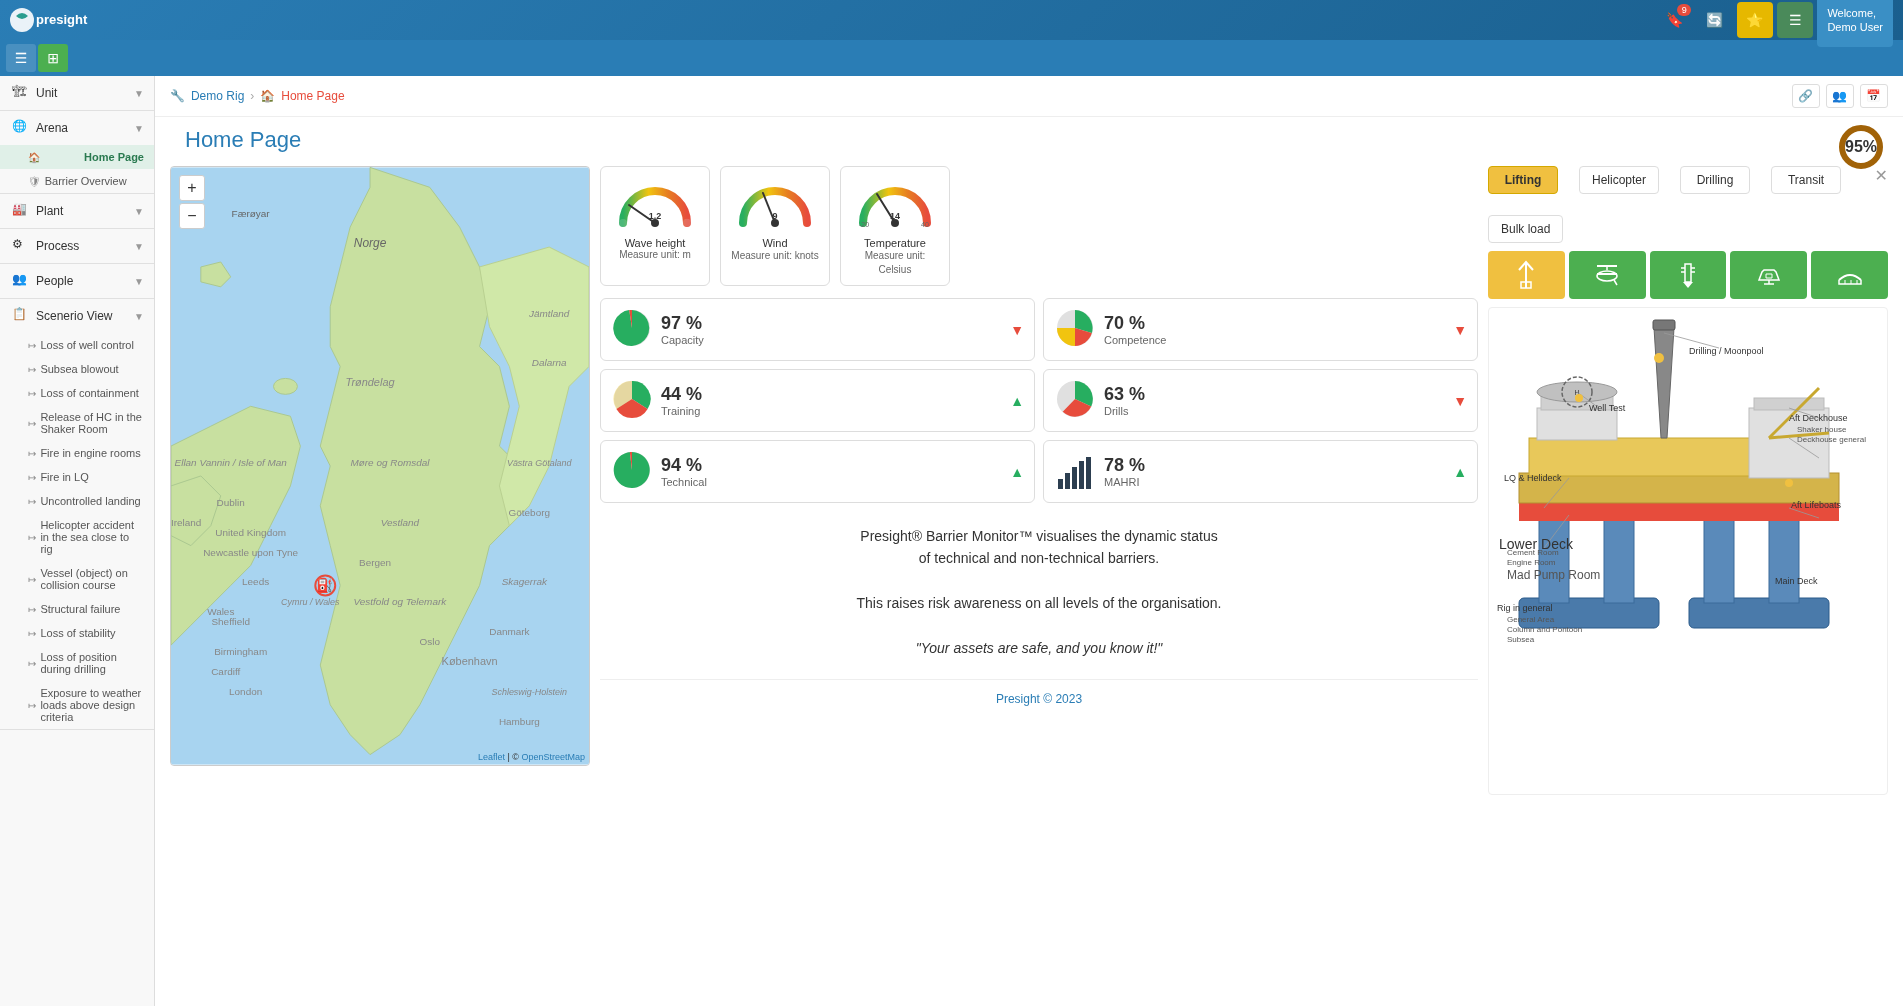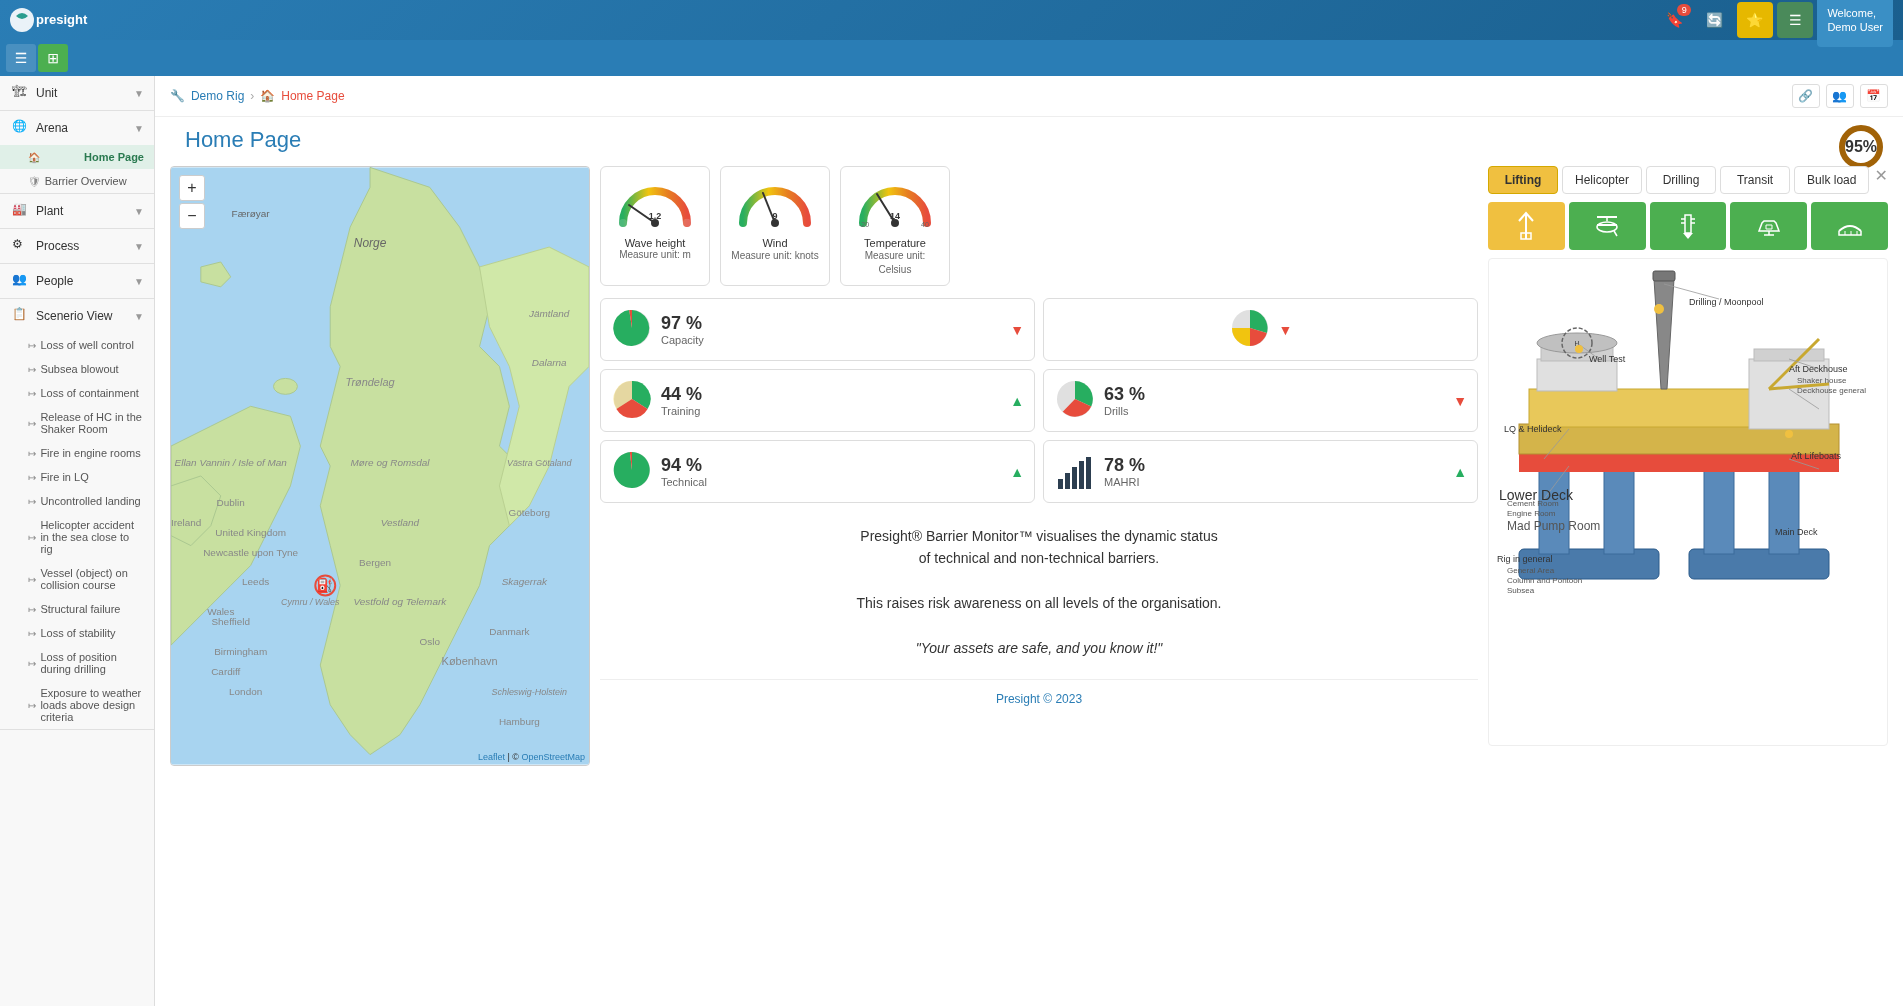--- a/index.html
+++ b/index.html
@@ -180,21 +180,21 @@
       font-size: 14px; color: #333; line-height: 1.6;
       padding: 10px 0; text-align: center;
     }
     .info-quote { font-style: italic; color: #333; font-size: 14px; }
 
     
     .right-panel {}
 
     
     .activity-tabs {
-      display: flex; gap: 4px; margin-bottom: 8px; flex-wrap: wrap;
+      display: flex; gap: 21px; margin-bottom: 8px; flex-wrap: wrap;
     }
     .act-tab {
       padding: 6px 12px; border: 1px solid #ddd; border-radius: 4px;
       background: white; cursor: pointer; font-size: 12px; color: #333;
       text-align: center; min-width: 70px;
     }
     .act-tab.active { background: #f0c040; border-color: #d4a800; font-weight: bold; }
     .act-icon-row {
       display: flex; gap: 4px; margin-bottom: 8px;
     }
@@ -538,20 +538,24 @@
 
           <div class="stat-card">
             <div class="stat-pie">
               <svg class="pie-svg" viewBox="0 0 42 42">
                 <circle cx="21" cy="21" r="18" fill="#e0e0e0"></circle>
                 <path d="M21 21 L21 3 A18 18 0 0 1 37.8 26.1Z" fill="#27ae60"></path>
                 <path d="M21 21 L37.8 26.1 A18 18 0 0 1 21 39Z" fill="#e74c3c"></path>
                 <path d="M21 21 L21 39 A18 18 0 0 1 3 21Z" fill="#f1c40f"></path>
               </svg>
             </div>
+            <div class="stat-info">
+              <div class="stat-value">70 %</div>
+              <div class="stat-label">Competence</div>
+            </div>
             <span class="stat-arrow arrow-red">▼</span>
           </div>
 
           <div class="stat-card">
             <div class="stat-pie">
               <svg class="pie-svg" viewBox="0 0 42 42">
                 <circle cx="21" cy="21" r="18" fill="#e0e0e0"></circle>
                 <path d="M21 21 L21 3 A18 18 0 0 1 36.6 30.9Z" fill="#27ae60"></path>
                 <path d="M21 21 L36.6 30.9 A18 18 0 0 1 5.4 30.9Z" fill="#e74c3c"></path>
                 <path d="M21 21 L5.4 30.9 A18 18 0 0 1 21 3Z" fill="#f1c40f" opacity="0.3"></path>

